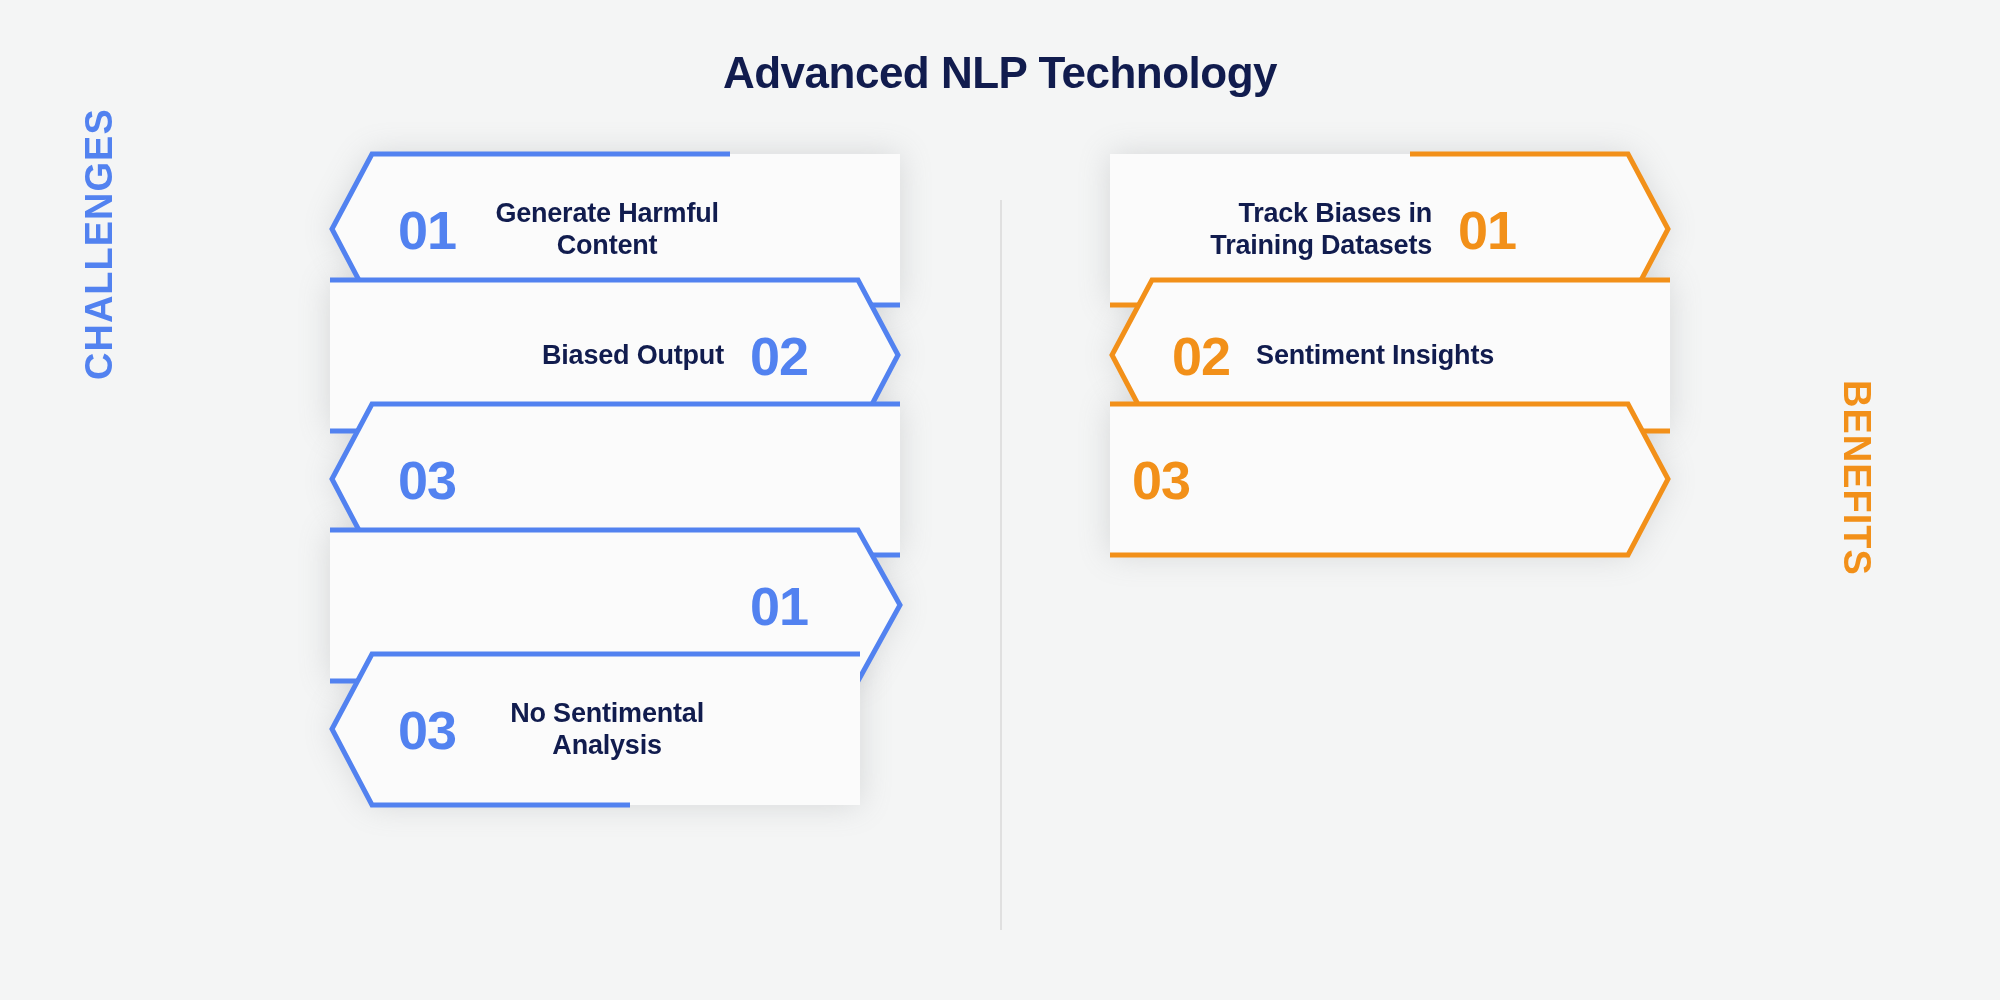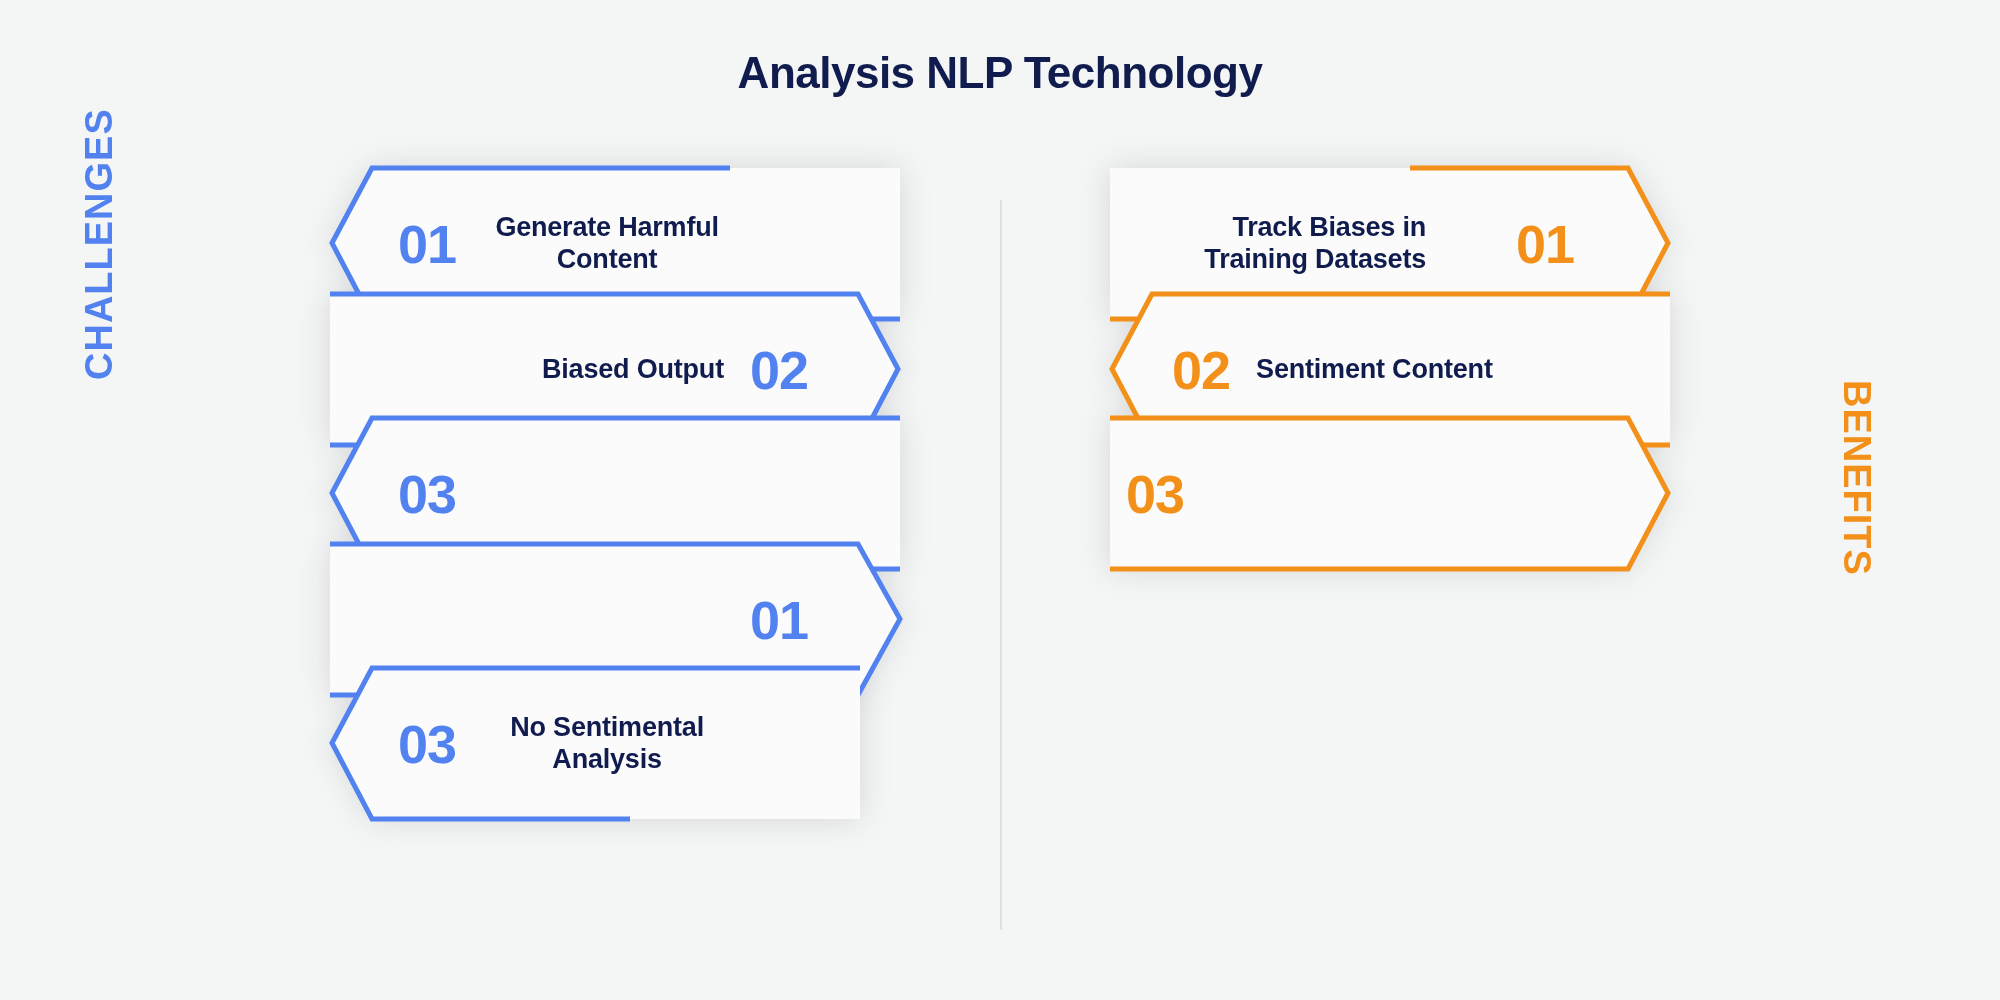--- a/index.html
+++ b/index.html
@@ -59,21 +59,20 @@
     top: 380px;
     color: #f29019;
     transform: rotate(90deg);
     transform-origin: left top;
   }
 
   
   .row {
     position: absolute;
     height: 155px;
-    margin-top: 14px;
   }
   .row-left  { left: 330px;  width: 570px; }
   .row-right { left: 1110px; width: 560px; }
 
   
   .shape-shadow {
     position: absolute;
     inset: 0;
     filter: blur(16px);
     opacity: 0.30;
@@ -96,21 +95,21 @@
     position: absolute;
     inset: 0;
     z-index: 2;
     display: flex;
     align-items: center;
     gap: 26px;
   }
   .row-content.notch-left   { padding-left: 68px;  padding-right: 30px; justify-content: flex-start; }
   .row-content.point-right  { padding-left: 30px;  padding-right: 92px; justify-content: flex-end; }
   .row-content.notch-left-r { padding-left: 62px;  padding-right: 30px; justify-content: flex-start; }
-  .row-content.point-right-r{ padding-left: 16px;  padding-right: 96px; justify-content: space-between; }
+  .row-content.point-right-r{ padding-left: 22px;  padding-right: 96px; justify-content: flex-start; }
 
   .num {
     font-size: 54px;
     font-weight: bold;
     line-height: 1;
     letter-spacing: -1px;
     flex: 0 0 auto;
   }
   .num-blue   { color: #5282f0; }
   .num-orange { color: #f29019; }
@@ -121,21 +120,21 @@
     color: #111c4e;
     line-height: 1.18;
     letter-spacing: -0.2px;
     text-align: center;
   }
   .label.right-align { text-align: right; }
 </style>
 </head>
 <body>
 
-<div id="page-title">Analysis NLP Technology</div>
+<div id="page-title">Advanced NLP Technology</div>
 
 <div id="center-divider"></div>
 
 <div class="side-label" id="side-label-left">CHALLENGES</div>
 
 <div class="side-label" id="side-label-right">BENEFITS</div>
 
 <div class="row row-left" style="top:152px">
   <svg class="shape-shadow" viewBox="0 0 570 155" preserveAspectRatio="none">
     <path class="fill" d="M 42 2 L 570 2 L 570 153 L 42 153 L 2 77 Z"></path>
@@ -221,21 +220,21 @@
 <div class="row row-right" style="top:278px" style2="">
   <svg class="shape-shadow" viewBox="0 0 560 155" preserveAspectRatio="none">
     <path class="fill" d="M 42 2 L 560 2 L 560 153 L 42 153 L 2 77 Z"></path>
   </svg>
   <svg class="shape-svg" viewBox="0 0 560 155" preserveAspectRatio="none">
     <path class="fill" d="M 42 2 L 560 2 L 560 153 L 42 153 L 2 77 Z"></path>
     <path class="line-o" d="M 560 2 L 42 2 L 2 77 L 42 153 L 560 153"></path>
   </svg>
   <div class="row-content notch-left-r">
     <div class="num num-orange">02</div>
-    <div class="label">Sentiment Content</div>
+    <div class="label">Sentiment Insights</div>
   </div>
 </div>
 
 <div class="row row-right" style="top:402px">
   <svg class="shape-shadow" viewBox="0 0 560 155" preserveAspectRatio="none">
     <path class="fill" d="M 0 2 L 518 2 L 558 77 L 518 153 L 0 153 Z"></path>
   </svg>
   <svg class="shape-svg" viewBox="0 0 560 155" preserveAspectRatio="none">
     <path class="fill" d="M 0 2 L 518 2 L 558 77 L 518 153 L 0 153 Z"></path>
     <path class="line-o" d="M 0 2 L 518 2 L 558 77 L 518 153 L 0 153"></path>

